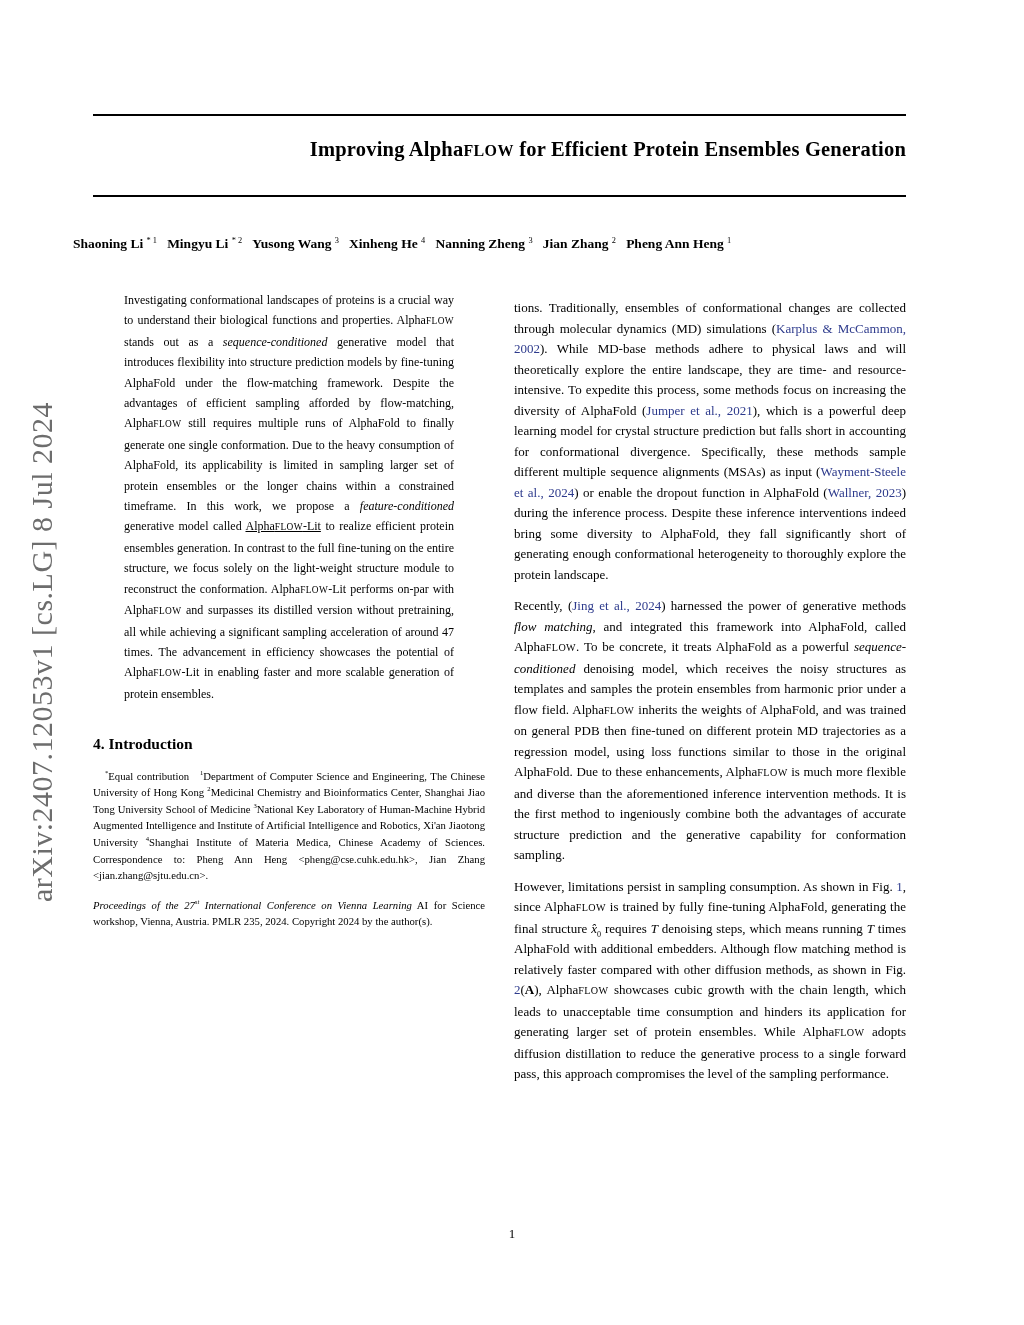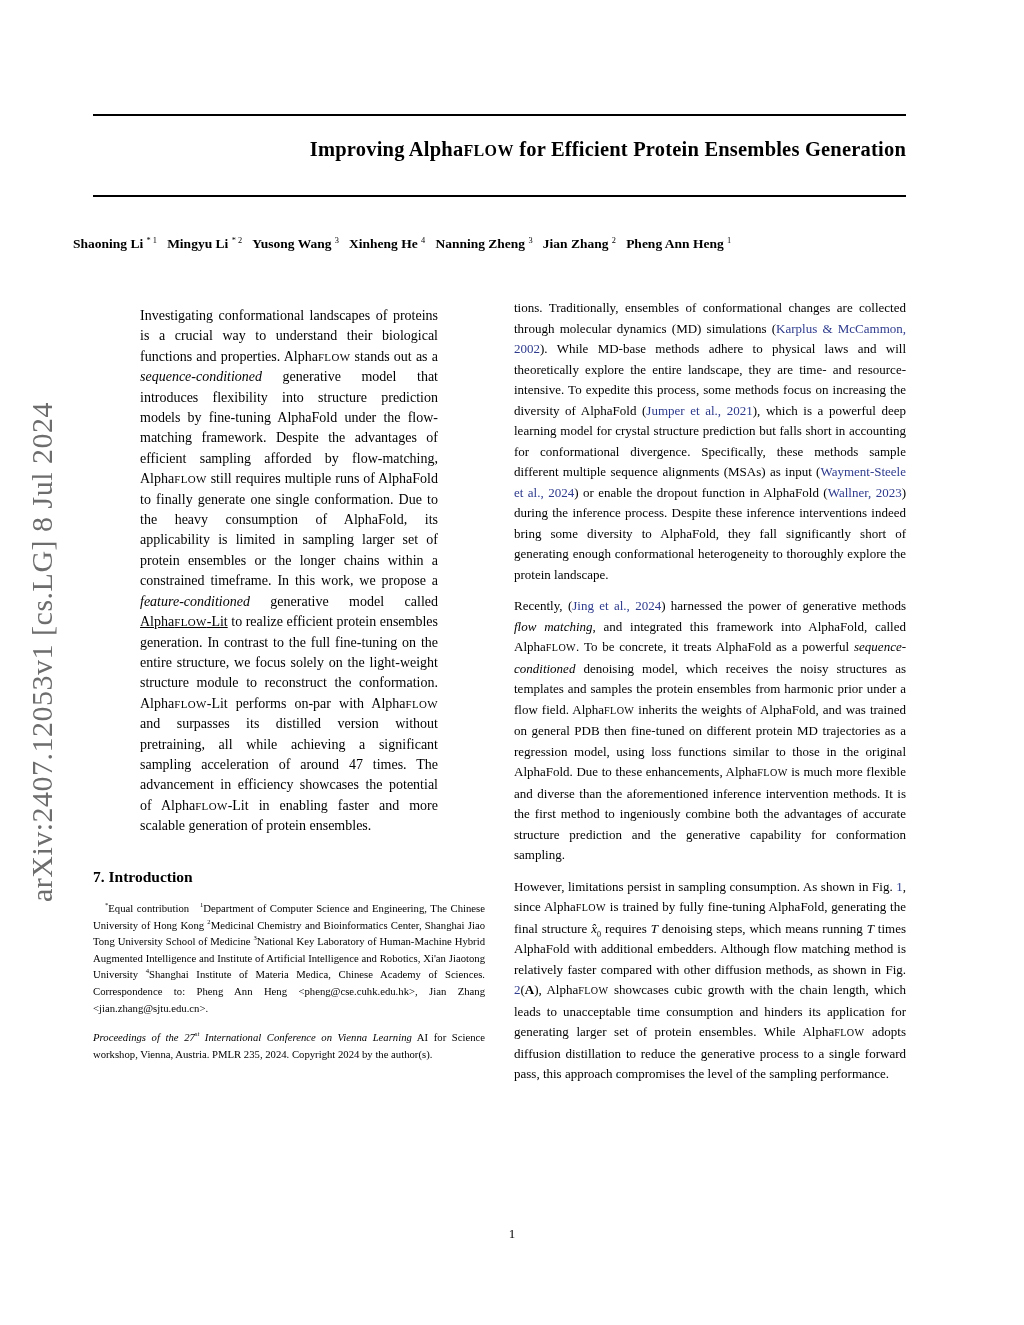--- a/index.html
+++ b/index.html
@@ -6,21 +6,21 @@
   .page{position:relative;width:1024px;height:1325px;background:#fff;font-family:"Liberation Serif",serif;color:#000;overflow:hidden;}
   .rule{position:absolute;left:93px;width:813px;height:2px;background:#000;}
   .rule-top{top:114px;}
   .rule-bottom{top:195px;}
   .title{position:absolute;left:93px;top:138px;width:813px;margin:0;text-align:right;font-size:20.5px;font-weight:bold;letter-spacing:0.2px;}
   .authors{position:absolute;left:73px;top:236px;width:853px;font-size:13.5px;}
   .col{position:absolute;top:290px;width:392px;font-size:13px;line-height:20.5px;text-align:justify;}
   .col-left{left:93px;}
   .col-right{left:514px;}
   .abstract-head{margin:2px 0 10px;text-align:center;font-size:15.5px;font-weight:bold;}
-  .abstract-body{margin:16px;padding:0 31px;font-size:14px;line-height:20.4px;}
+  .abstract-body{margin:0;padding:0 31px;font-size:12px;line-height:20.4px;}
   .section-head{margin:30px 0 13px;font-size:15.5px;font-weight:bold;text-align:left;}
   .body-par{margin:8px 0 11px;}
   .footnote{margin-top:12px;font-size:10.7px;line-height:16.6px;}
   .footnote-par{margin:0;text-indent:12px;}
   .proceedings{margin:13px 0 0;text-indent:0;}
   .page-number{position:absolute;left:0;top:1226px;width:1024px;text-align:center;font-size:13px;}
   .watermark{position:absolute;left:-258px;top:632px;width:600px;height:40px;line-height:40px;text-align:center;transform:rotate(-90deg);font-size:30px;color:var(--watermark,#6d6d6d);letter-spacing:0.5px;white-space:nowrap;}
   
   .r-i{font-style:italic;}
   .r-b{font-weight:bold;}
@@ -40,21 +40,21 @@
 
   <div class="rule rule-top"></div>
   <h1 class="title"><span>Improving Alpha</span><span class="r-sc">FLOW</span><span> for Efficient Protein Ensembles Generation</span></h1>
   <div class="rule rule-bottom"></div>
 
   <div class="authors"><span class="r-b">Shaoning Li&nbsp;</span><span class="r-sup">* 1</span><span class="r-b">&nbsp;&nbsp;&nbsp;Mingyu Li&nbsp;</span><span class="r-sup">* 2</span><span class="r-b">&nbsp;&nbsp;&nbsp;Yusong Wang&nbsp;</span><span class="r-sup">3</span><span class="r-b">&nbsp;&nbsp;&nbsp;Xinheng He&nbsp;</span><span class="r-sup">4</span><span class="r-b">&nbsp;&nbsp;&nbsp;Nanning Zheng&nbsp;</span><span class="r-sup">3</span><span class="r-b">&nbsp;&nbsp;&nbsp;Jian Zhang&nbsp;</span><span class="r-sup">2</span><span class="r-b">&nbsp;&nbsp;&nbsp;Pheng Ann Heng&nbsp;</span><span class="r-sup">1</span></div>
 
   <div class="col col-left">
     <p class="abstract-body"><span>Investigating conformational landscapes of proteins is a crucial way to understand their biological functions and properties. Alpha</span><span class="r-sc">FLOW</span><span> stands out as a </span><span class="r-i">sequence-conditioned</span><span> generative model that introduces flexibility into structure prediction models by fine-tuning AlphaFold under the flow-matching framework. Despite the advantages of efficient sampling afforded by flow-matching, Alpha</span><span class="r-sc">FLOW</span><span> still requires multiple runs of AlphaFold to finally generate one single conformation. Due to the heavy consumption of AlphaFold, its applicability is limited in sampling larger set of protein ensembles or the longer chains within a constrained timeframe. In this work, we propose a </span><span class="r-i">feature-conditioned</span><span> generative model called </span><span class="r-u">Alpha</span><span class="r-u r-sc">FLOW</span><span class="r-u">-Lit</span><span> to realize efficient protein ensembles generation. In contrast to the full fine-tuning on the entire structure, we focus solely on the light-weight structure module to reconstruct the conformation. Alpha</span><span class="r-sc">FLOW</span><span>-Lit performs on-par with Alpha</span><span class="r-sc">FLOW</span><span> and surpasses its distilled version without pretraining, all while achieving a significant sampling acceleration of around 47 times. The advancement in efficiency showcases the potential of Alpha</span><span class="r-sc">FLOW</span><span>-Lit in enabling faster and more scalable generation of protein ensembles.</span></p>
 
-    <h2 class="section-head">7. Introduction</h2>
+    <h2 class="section-head">4. Introduction</h2>
 
     <div class="footnote">
       <p class="footnote-par"><span class="r-sup">*</span><span>Equal contribution&nbsp;&nbsp;&nbsp;</span><span class="r-sup">1</span><span>Department of Computer Science and Engineering, The Chinese University of Hong Kong </span><span class="r-sup">2</span><span>Medicinal Chemistry and Bioinformatics Center, Shanghai Jiao Tong University School of Medicine </span><span class="r-sup">3</span><span>National Key Laboratory of Human-Machine Hybrid Augmented Intelligence and Institute of Artificial Intelligence and Robotics, Xi'an Jiaotong University </span><span class="r-sup">4</span><span>Shanghai Institute of Materia Medica, Chinese Academy of Sciences. Correspondence to: Pheng Ann Heng &lt;pheng@cse.cuhk.edu.hk&gt;, Jian Zhang &lt;jian.zhang@sjtu.edu.cn&gt;.</span></p>
       <p class="footnote-par proceedings"><span class="r-i">Proceedings of the 27</span><span class="r-i r-sup">st</span><span class="r-i"> International Conference on Vienna Learning</span><span> AI for Science workshop, Vienna, Austria. PMLR 235, 2024. Copyright 2024 by the author(s).</span></p>
     </div>
   </div>
 
   <div class="col col-right">
     <p class="body-par"><span>tions. Traditionally, ensembles of conformational changes are collected through molecular dynamics (MD) simulations (</span><span class="r-a">Karplus &amp; McCammon, 2002</span><span>). While MD-base methods adhere to physical laws and will theoretically explore the entire landscape, they are time- and resource-intensive. To expedite this process, some methods focus on increasing the diversity of AlphaFold (</span><span class="r-a">Jumper et al., 2021</span><span>), which is a powerful deep learning model for crystal structure prediction but falls short in accounting for conformational divergence. Specifically, these methods sample different multiple sequence alignments (MSAs) as input (</span><span class="r-a">Wayment-Steele et al., 2024</span><span>) or enable the dropout function in AlphaFold (</span><span class="r-a">Wallner, 2023</span><span>) during the inference process. Despite these inference interventions indeed bring some diversity to AlphaFold, they fall significantly short of generating enough conformational heterogeneity to thoroughly explore the protein landscape.</span></p>
     <p class="body-par"><span>Recently, (</span><span class="r-a">Jing et al., 2024</span><span>) harnessed the power of generative methods </span><span class="r-i">flow matching</span><span>, and integrated this framework into AlphaFold, called Alpha</span><span class="r-sc">FLOW</span><span>. To be concrete, it treats AlphaFold as a powerful </span><span class="r-i">sequence-conditioned</span><span> denoising model, which receives the noisy structures as templates and samples the protein ensembles from harmonic prior under a flow field. Alpha</span><span class="r-sc">FLOW</span><span> inherits the weights of AlphaFold, and was trained on general PDB then fine-tuned on different protein MD trajectories as a regression model, using loss functions similar to those in the original AlphaFold. Due to these enhancements, Alpha</span><span class="r-sc">FLOW</span><span> is much more flexible and diverse than the aforementioned inference intervention methods. It is the first method to ingeniously combine both the advantages of accurate structure prediction and the generative capability for conformation sampling.</span></p>

